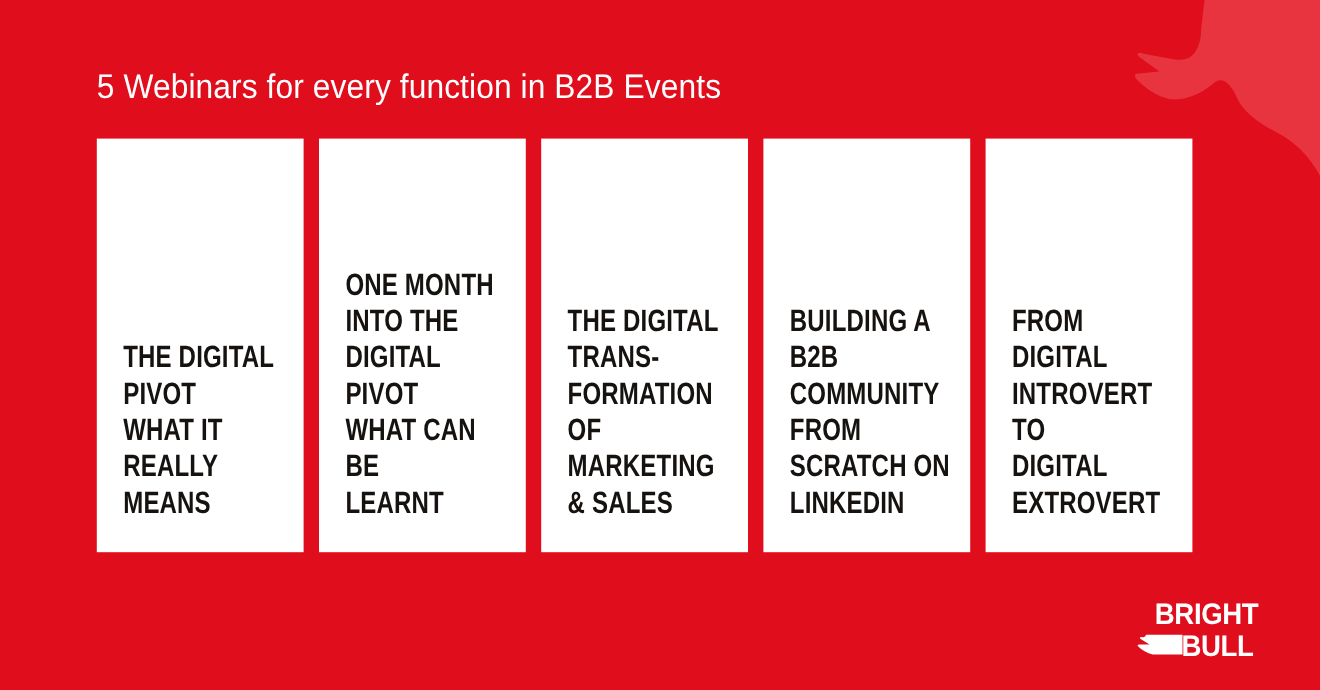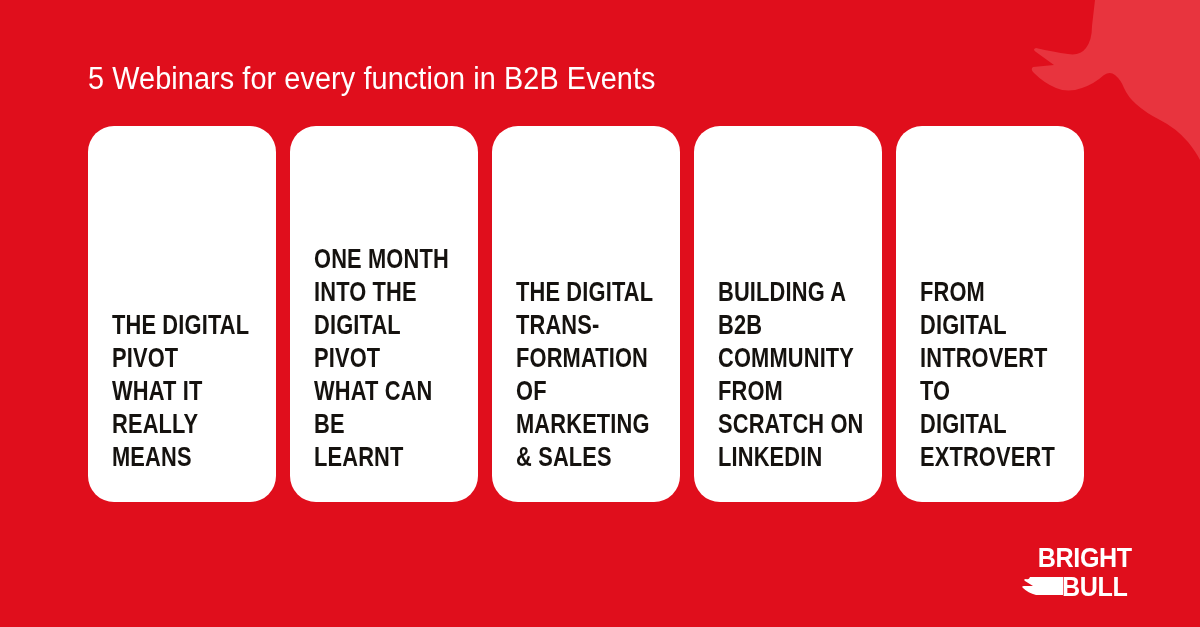--- a/index.html
+++ b/index.html
@@ -59,40 +59,39 @@
   }
 
   .card {
     flex: 1 1 0;
     background: #FFFFFF;
     display: flex;
     flex-direction: column;
     justify-content: flex-end;
     padding: 0 14px 29px 24px;
     overflow: hidden;
-    border-radius: 26px;
   }
 
   .card-title {
     color: #15120F;
     font-size: 28px;
     line-height: 33px;
     font-weight: 700;
     letter-spacing: 0.2px;
     text-transform: uppercase;
     transform: scaleX(0.78);
     transform-origin: left bottom;
     width: 128%;
     white-space: pre-line;
   }
 
   
   .logo {
     position: absolute;
-    right: 34px;
+    right: 22px;
     bottom: 26px;
     z-index: 3;
     display: block;
     width: 150px;
     height: 58px;
   }
   .logo svg { display: block; width: 100%; height: 100%; }
   .logo-wordmark-top,
   .logo-wordmark-bottom {
     fill: #FFFFFF;

